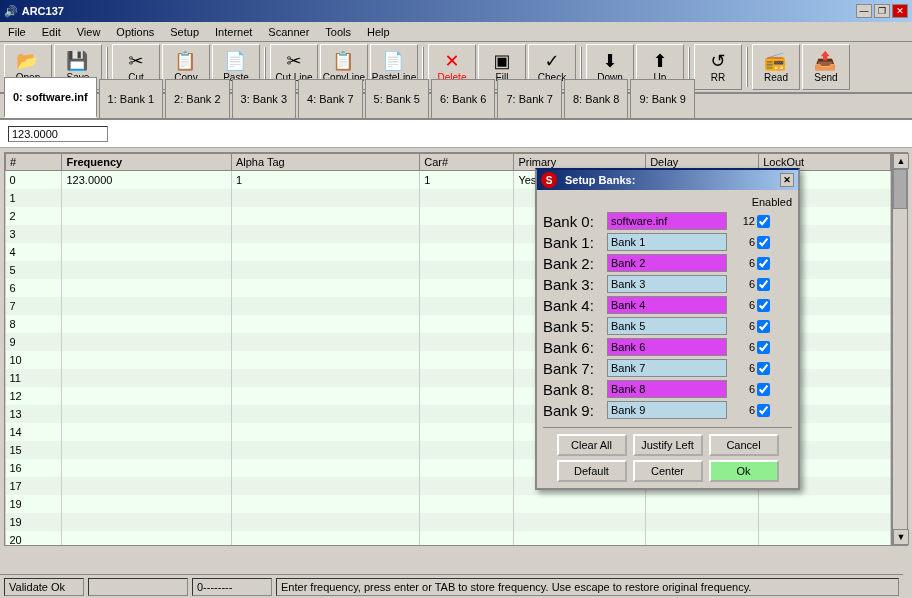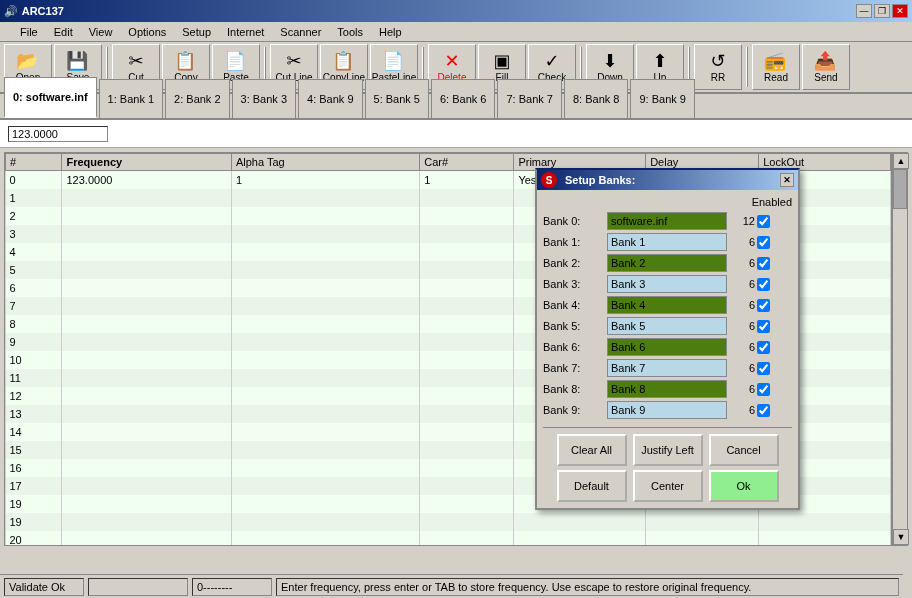--- a/index.html
+++ b/index.html
@@ -26,21 +26,21 @@
       font-size: 9px; cursor: pointer; color: #000;
     }
 
     
     .menu-bar {
       background: #d4d0c8;
       border-bottom: 1px solid #888;
       height: 20px;
       display: flex;
       align-items: center;
-      padding: 0 16px;
+      padding: 0 4px;
       gap: 8px;
     }
     .menu-item { font-size: 11px; padding: 2px 4px; cursor: pointer; }
 
     
     .toolbar {
       background: #d4d0c8;
       border-bottom: 2px solid #888;
       height: 52px;
       display: flex;
@@ -213,34 +213,34 @@
       font-size: 11px;
     }
     .bank-row {
       display: flex;
       align-items: center;
       margin-bottom: 3px;
       font-size: 11px;
     }
     .bank-label {
       width: 64px;
-      font-size: 11px;
+      font-size: 15px;
     }
     .bank-input {
       width: 120px;
       border: 1px solid #888;
       font-size: 11px;
       padding: 1px 3px;
       height: 18px;
     }
     .bank-input.highlighted {
       background: #b8d8e8;
     }
     .bank-input.normal {
-      background: #4d7c0f;
+      background: #d946ef;
     }
     .bank-count {
       width: 24px;
       text-align: right;
       margin-left: 4px;
       font-size: 11px;
     }
     .bank-check {
       margin-left: 2px;
     }
@@ -252,21 +252,21 @@
       padding-top: 6px;
       border-top: 1px solid #888;
     }
     .modal-btn-row {
       display: flex;
       justify-content: center;
       gap: 6px;
     }
     .modal-btn {
       width: 70px;
-      height: 32px;
+      height: 22px;
       background: #d4d0c8;
       border: 2px outset #fff;
       font-size: 11px;
       cursor: pointer;
       display: flex; align-items: center; justify-content: center;
     }
     .modal-btn.ok-btn {
       background: #90ee90;
     }
     .modal-icon {
@@ -376,21 +376,21 @@
     <span class="toolbar-icon">📤</span>
     <span>Send</span>
   </div>
 </div>
 
 <div class="tab-bar">
   <div class="tab active">0: software.inf</div>
   <div class="tab">1: Bank 1</div>
   <div class="tab">2: Bank 2</div>
   <div class="tab">3: Bank 3</div>
-  <div class="tab">4: Bank 9</div>
+  <div class="tab">4: Bank 7</div>
   <div class="tab">5: Bank 5</div>
   <div class="tab">6: Bank 6</div>
   <div class="tab">7: Bank 7</div>
   <div class="tab">8: Bank 8</div>
   <div class="tab">9: Bank 9</div>
 </div>
 
 <div class="freq-row">
   <input class="freq-input" type="text" value="123.0000" style="">
 </div>

